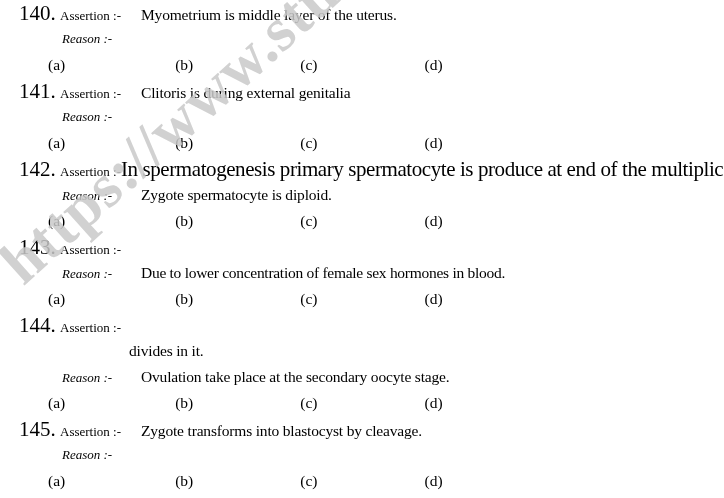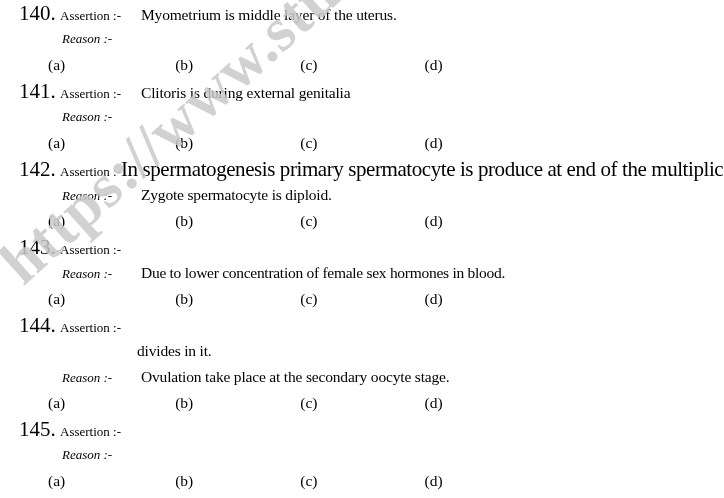--- a/index.html
+++ b/index.html
@@ -90,21 +90,20 @@
   }
   .content.tight2 {
     letter-spacing: -0.28px;
   }
 
   .cont-row {
     display: flex;
     height: 26px;
     line-height: 26px;
     white-space: nowrap;
-    gap: 8px;
   }
   .cont-row .spacer { width: 129px; flex: none; }
 
   .options {
     display: flex;
     height: 26px;
     line-height: 26px;
     white-space: nowrap;
     font-size: 15.5px;
   }
@@ -213,20 +212,21 @@
       <span class="opt opt-b">(b)</span>
       <span class="opt opt-c">(c)</span>
       <span class="opt opt-d">(d)</span>
     </div>
   </div>
 
   <div class="qblock">
     <div class="row">
       <span class="num">145.</span>
       <span class="label">Assertion :-</span>
+      <span class="content">Zygote transforms into blastocyst by cleavage.</span>
     </div>
     <div class="row">
       <span class="num"></span>
       <span class="label reason-label">Reason :-</span>
     </div>
     <div class="options">
       <span class="opt opt-a">(a)</span>
       <span class="opt opt-b">(b)</span>
       <span class="opt opt-c">(c)</span>
       <span class="opt opt-d">(d)</span>

